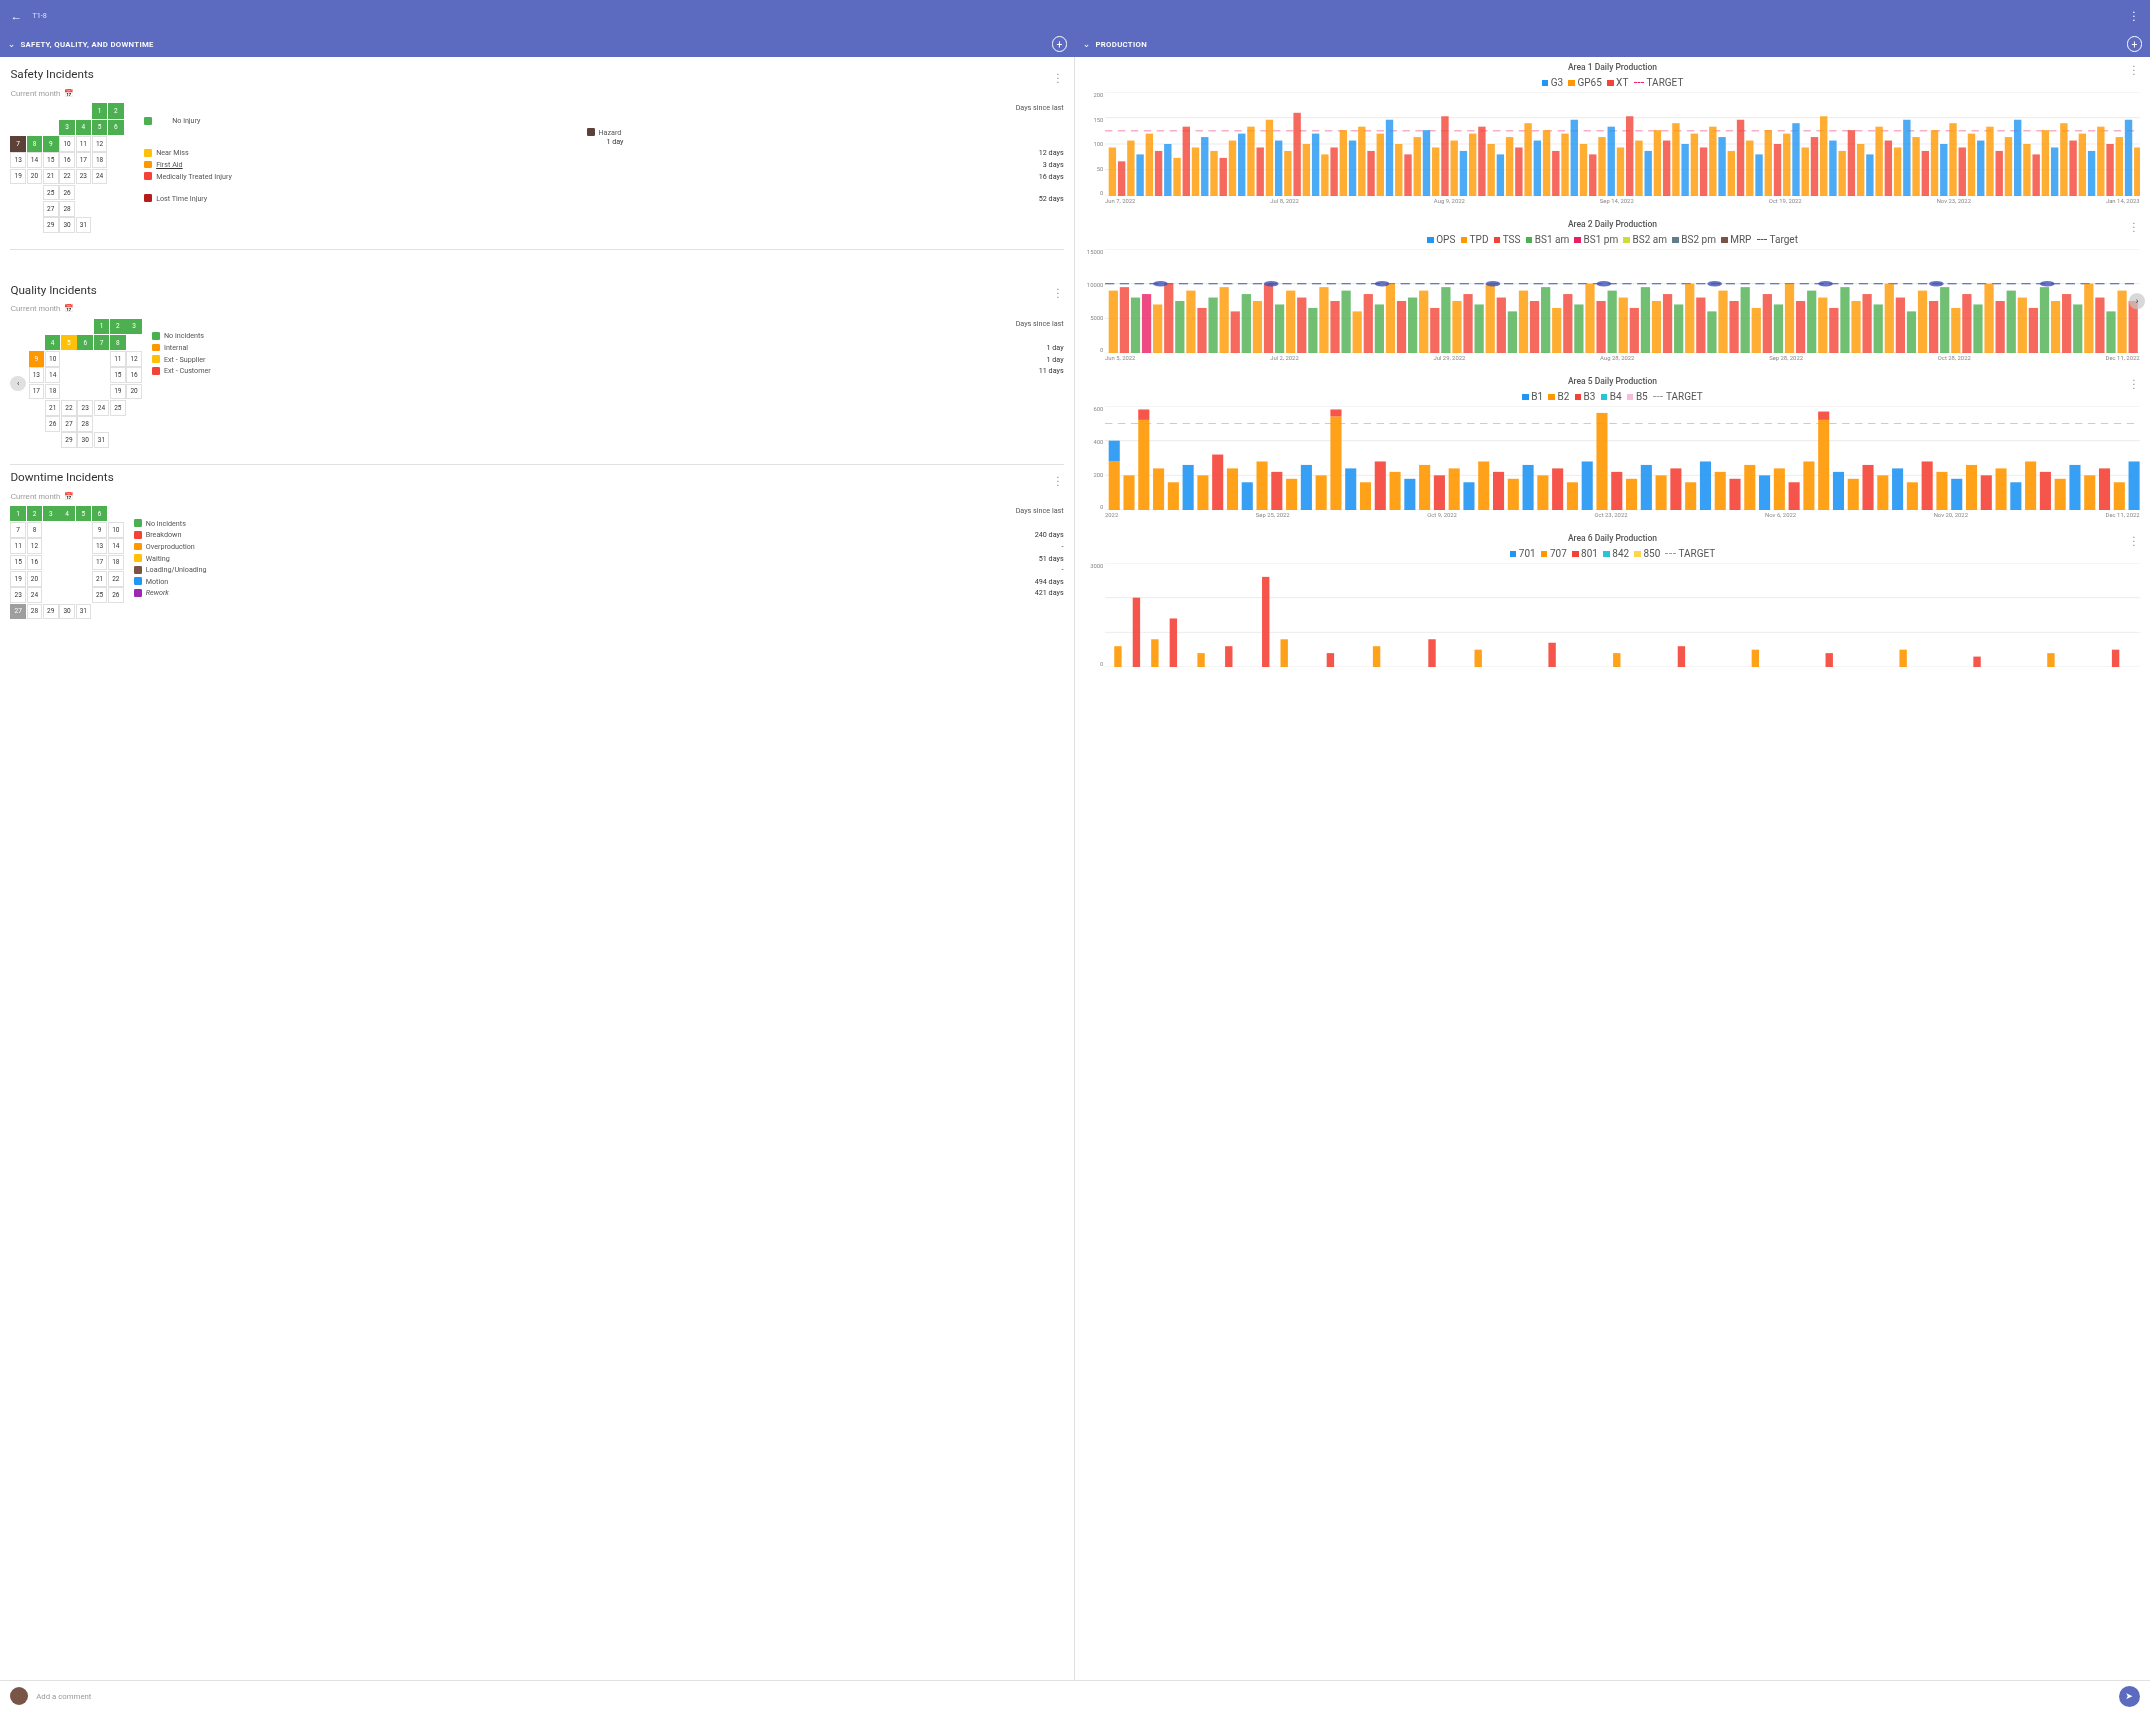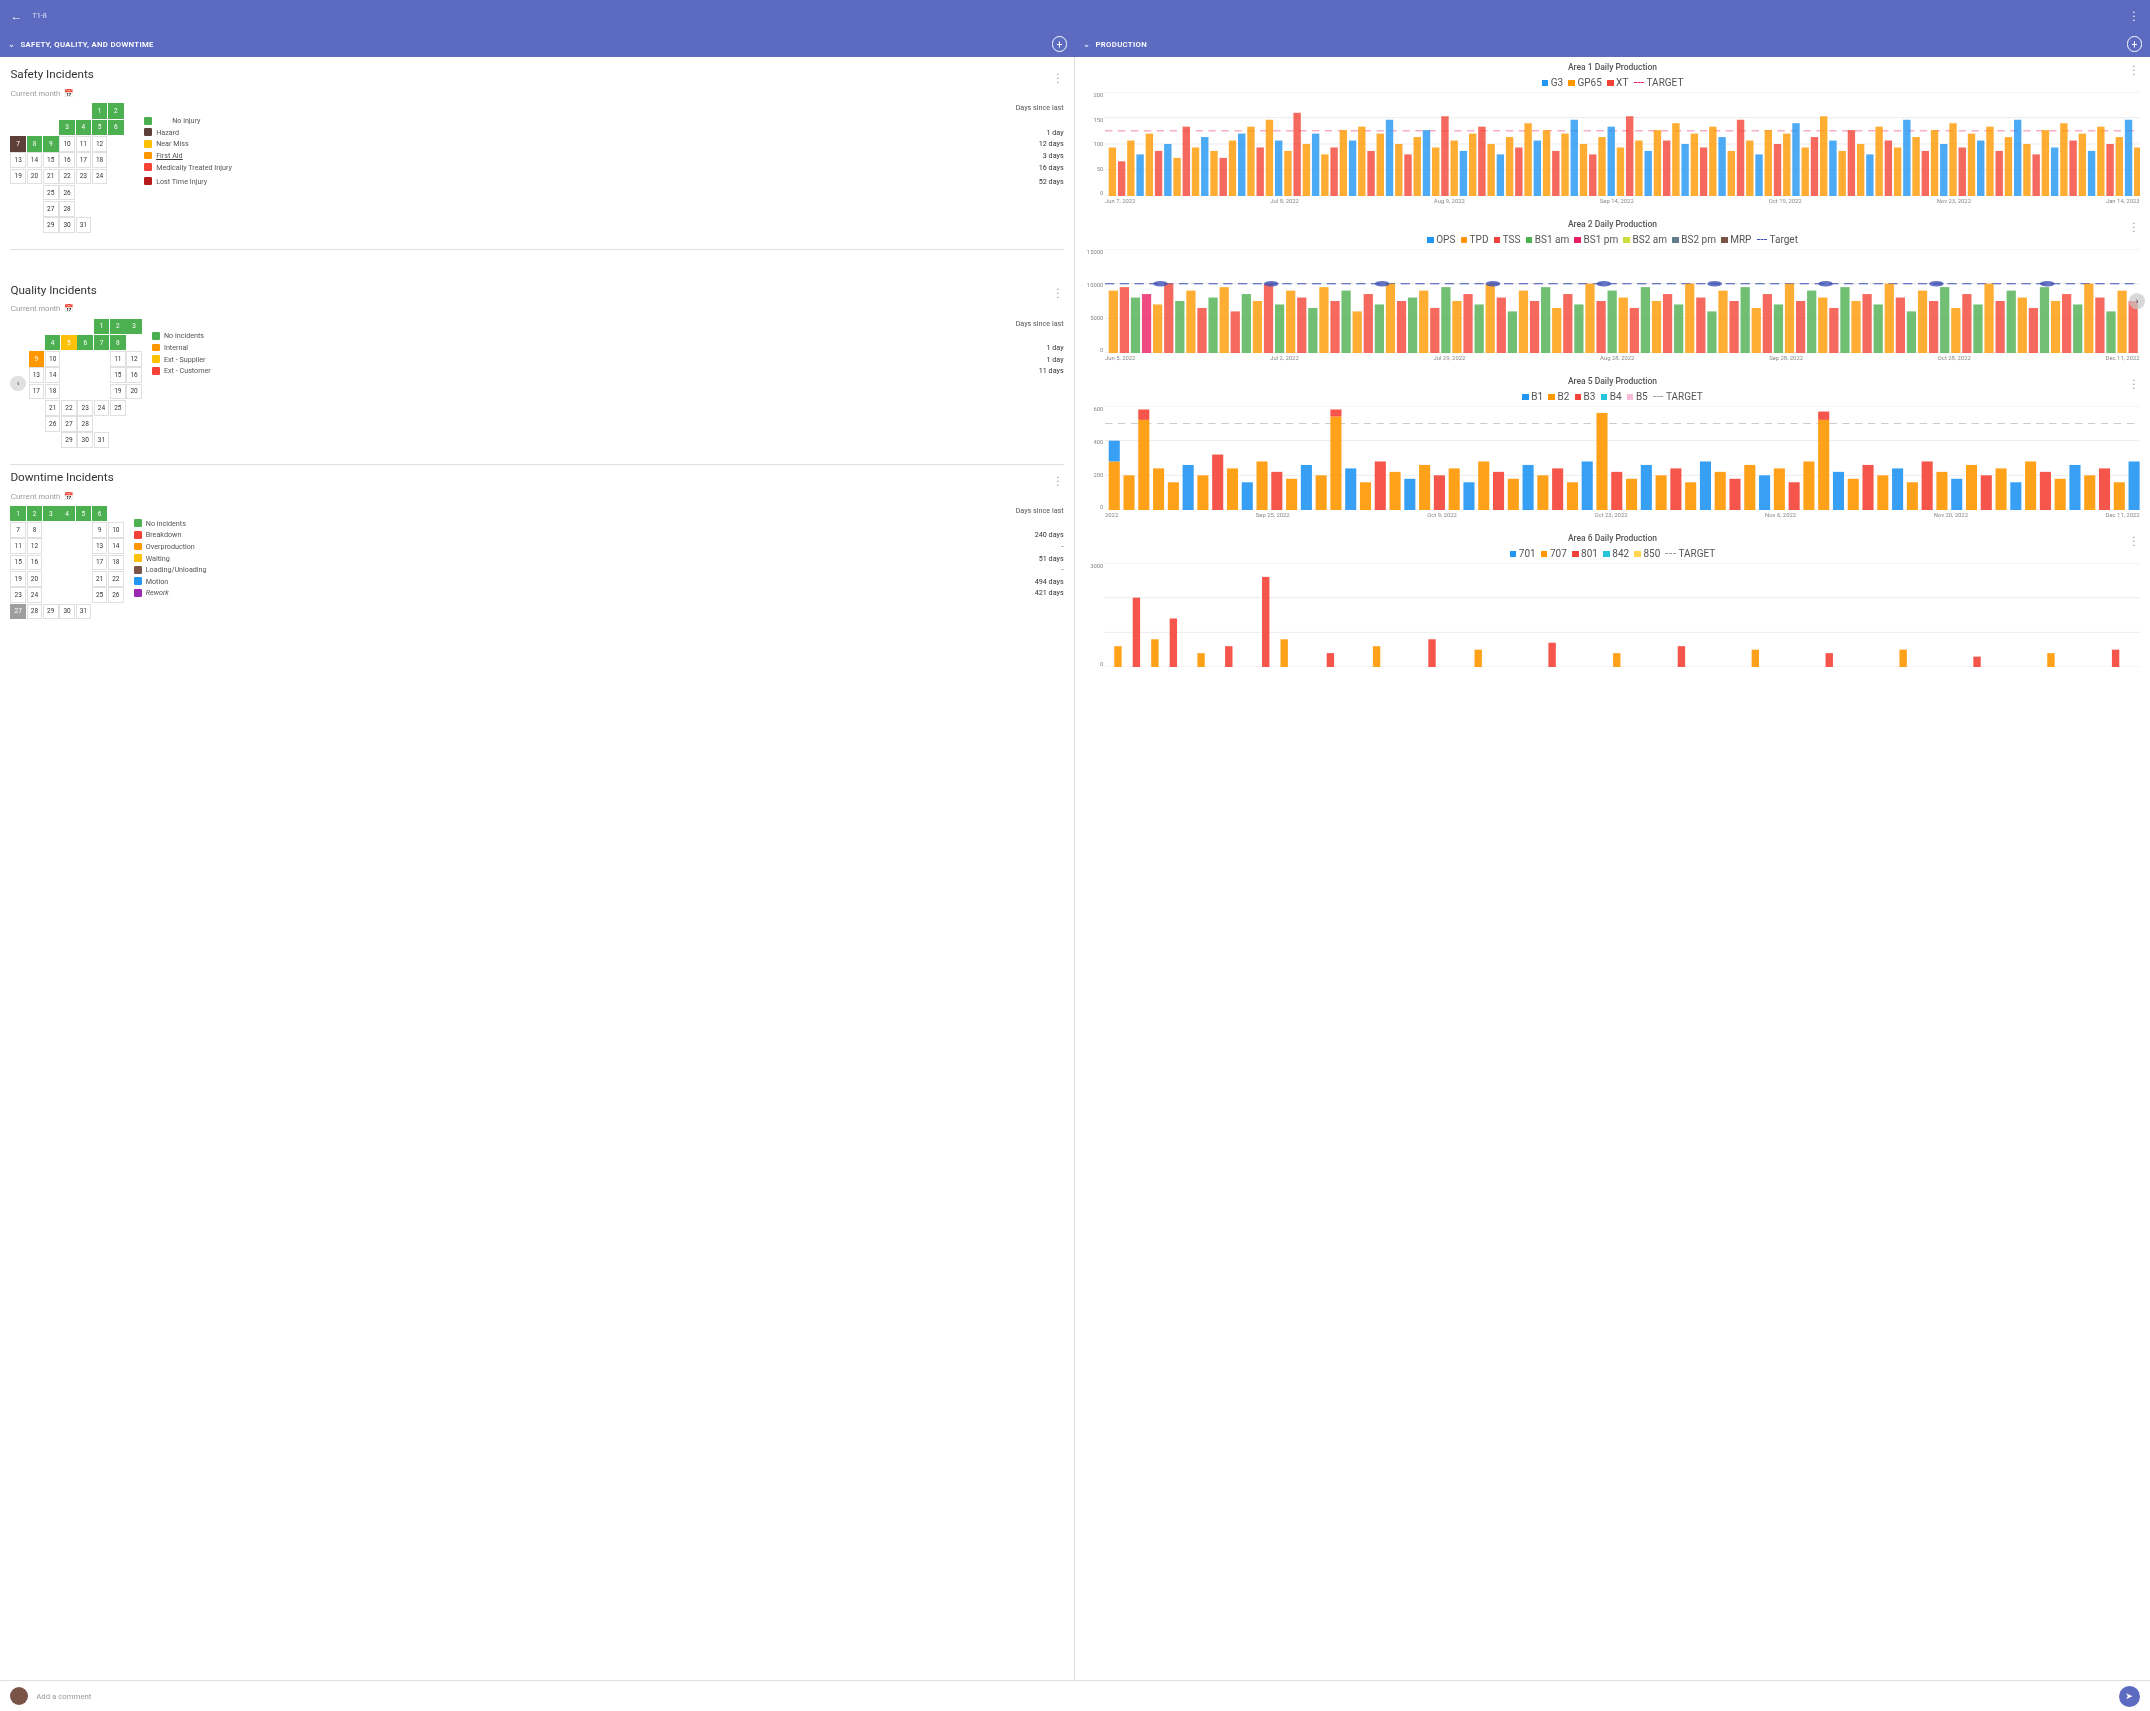--- a/index.html
+++ b/index.html
@@ -307,42 +307,42 @@
         <div style="flex:1; margin-left:10.4px;">
           <div style="font-size:7.2px; color:#555; margin-bottom:3.9px; text-align:right;">Days since last</div>
           <div id="safety-legend-items">
               <div style="display: flex; align-items: center; justify-content: space-between; margin-bottom: 2.6px;">
                 <div style="display: flex; align-items: center; gap: 3.9px;">
                   <div style="width: 7.8px; height: 7.8px; border-radius: 1.3px; background: rgb(76, 175, 80); flex-shrink: 0;"></div>
                   <span style="font-size: 7.2px; color: rgb(85, 85, 85); padding-left: 16px;">No injury</span>
                 </div>
                 <span style="font-size: 7.2px; color: rgb(51, 51, 51); min-width: 39px; text-align: right;"></span>
               </div>
-              <div style="display: flex; align-items: center; justify-content: space-between; margin-bottom: 2.6px;">
+              <div style="display: flex; align-items: center; justify-content: space-between; margin-bottom: 2.6px; flex-direction: column;">
                 <div style="display: flex; align-items: center; gap: 3.9px;">
                   <div style="width: 7.8px; height: 7.8px; border-radius: 1.3px; background: rgb(93, 64, 55); flex-shrink: 0;"></div>
                   <span style="font-size: 7.2px; color: rgb(85, 85, 85);">Hazard</span>
                 </div>
                 <span style="font-size: 7.2px; color: rgb(51, 51, 51); min-width: 39px; text-align: right;">1 day</span>
               </div>
               <div style="display: flex; align-items: center; justify-content: space-between; margin-bottom: 2.6px;">
                 <div style="display: flex; align-items: center; gap: 3.9px;">
                   <div style="width: 7.8px; height: 7.8px; border-radius: 1.3px; background: rgb(255, 193, 7); flex-shrink: 0;"></div>
                   <span style="font-size: 7.2px; color: rgb(85, 85, 85);">Near Miss</span>
                 </div>
                 <span style="font-size: 7.2px; color: rgb(51, 51, 51); min-width: 39px; text-align: right;">12 days</span>
               </div>
               <div style="display: flex; align-items: center; justify-content: space-between; margin-bottom: 2.6px;">
                 <div style="display: flex; align-items: center; gap: 3.9px; text-decoration: underline;">
                   <div style="width: 7.8px; height: 7.8px; border-radius: 1.3px; background: rgb(255, 152, 0); flex-shrink: 0;"></div>
                   <span style="font-size: 7.2px; color: rgb(85, 85, 85);">First Aid</span>
                 </div>
                 <span style="font-size: 7.2px; color: rgb(51, 51, 51); min-width: 39px; text-align: right;">3 days</span>
               </div>
-              <div style="display: flex; align-items: center; justify-content: space-between; margin-bottom: 5px;">
+              <div style="display: flex; align-items: center; justify-content: space-between; margin-bottom: 13px;">
                 <div style="display: flex; align-items: center; gap: 3.9px;">
                   <div style="width: 7.8px; height: 7.8px; border-radius: 1.3px; background: rgb(244, 67, 54); flex-shrink: 0;"></div>
                   <span style="font-size: 7.2px; color: rgb(85, 85, 85);">Medically Treated Injury</span>
                 </div>
                 <span style="font-size: 7.2px; color: rgb(51, 51, 51); min-width: 39px; text-align: right;">16 days</span>
               </div>
               <div style="display: flex; align-items: center; justify-content: space-between; margin-bottom: 2.6px;">
                 <div style="display: flex; align-items: center; gap: 3.9px;">
                   <div style="width: 7.8px; height: 7.8px; border-radius: 1.3px; background: rgb(183, 28, 28); flex-shrink: 0;"></div>
                   <span style="font-size: 7.2px; color: rgb(85, 85, 85);">Lost Time Injury</span>

